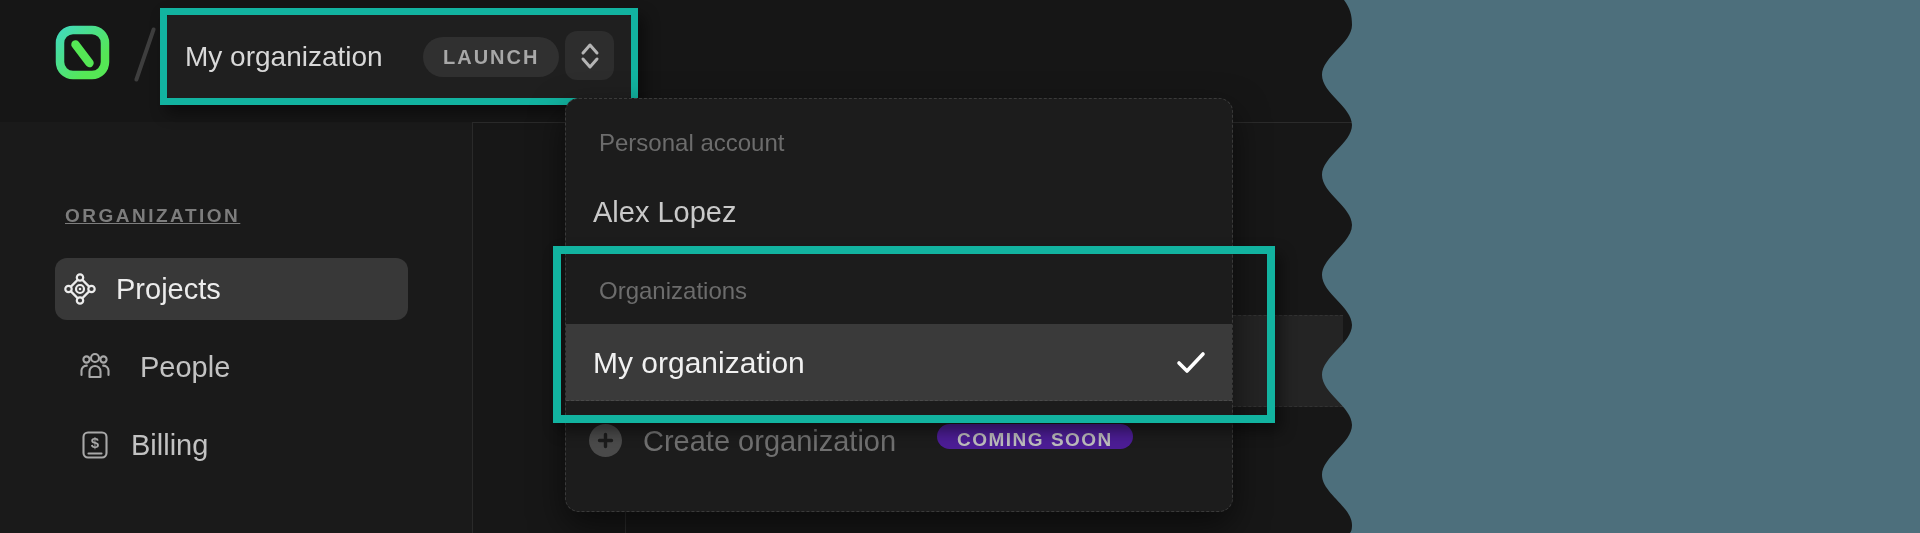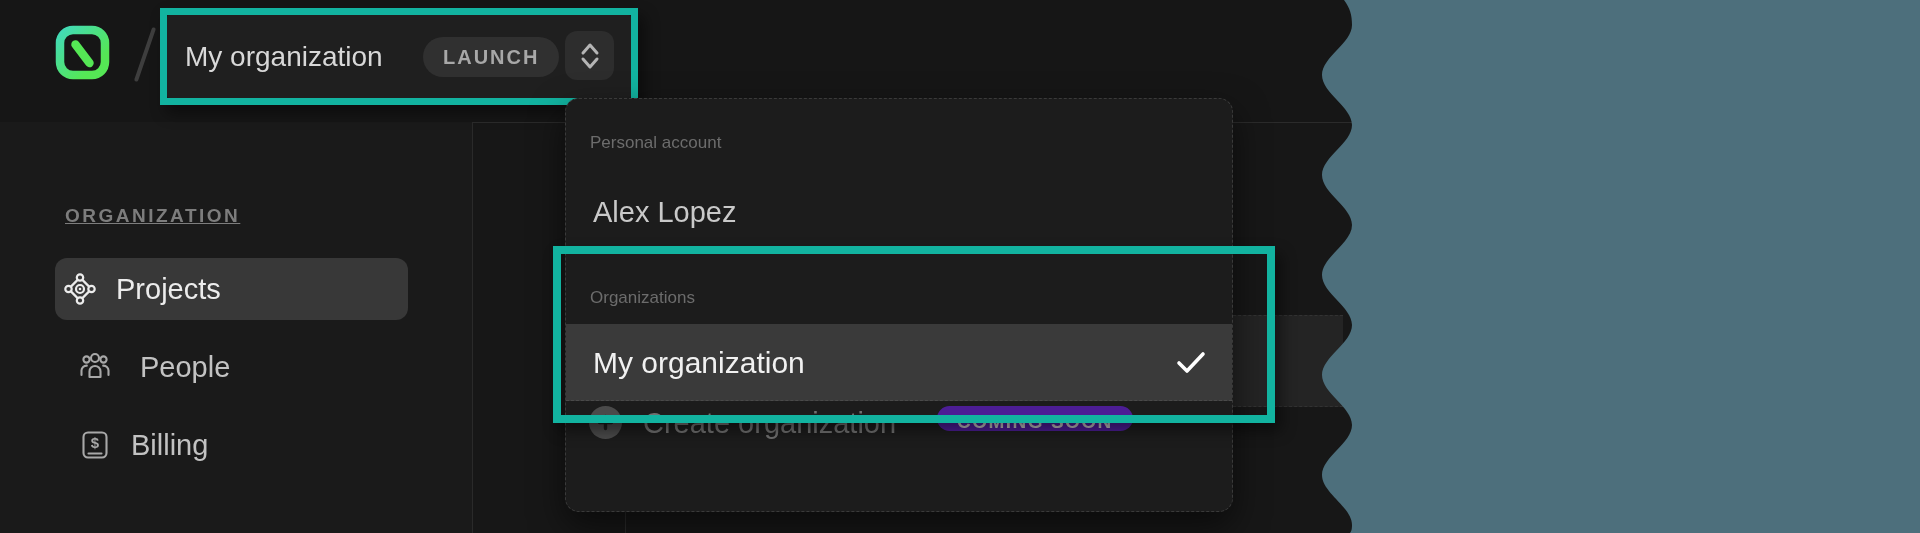--- a/index.html
+++ b/index.html
@@ -67,38 +67,38 @@
   .nav-item .icon { width:34px; height:34px; flex:0 0 34px; }
   .nav-item.active .icon { color:#ececec; }
   .nav-item .icon { color:#a8a8a8; }
   
   .dropdown-panel {
     position:absolute; left:565px; top:98px; width:668px; height:414px;
     background:#1c1c1c; border:1px dashed #3a3a3a; border-radius:14px;
     box-shadow:0 14px 34px rgba(0,0,0,.55); z-index:30;
   }
   .menu-section-label {
-    position:absolute; left:24px; font-size:17px; color:#6c6c6c;
+    position:absolute; left:33px; font-size:24px; color:#6c6c6c;
     line-height:30px; white-space:nowrap;
   }
   .menu-item-personal {
     position:absolute; left:27px; top:96px; font-size:29px; color:#c9c9c9;
     line-height:34px; white-space:nowrap;
   }
   .menu-row-selected {
     position:absolute; left:0; top:225px; width:666px; height:77px;
     background:#3a3a3a; border-bottom:1px dashed #4a4a4a;
   }
   .menu-row-selected .row-label {
     position:absolute; left:27px; top:0; height:77px; line-height:77px;
     font-size:30px; color:#f1f1f1; white-space:nowrap;
   }
   .menu-row-selected .check { position:absolute; right:26px; top:27px; }
   .menu-row-create {
-    position:absolute; left:0; top:300px; width:666px; height:48px;
+    position:absolute; left:0; top:318px; width:666px; height:48px;
   }
   .menu-row-create .plus-circle {
     position:absolute; left:23px; top:7px; width:33px; height:33px;
     border-radius:50%; background:#4a4a4a;
     display:flex; align-items:center; justify-content:center;
   }
   .menu-row-create .create-label {
     position:absolute; left:77px; top:0; height:48px; line-height:48px;
     font-size:29px; color:#707070; white-space:nowrap;
   }
@@ -203,21 +203,21 @@
 </div>
 
 <div class="sidebar-divider"></div>
 
 <div class="underlying-row"></div>
 <div class="under-panel-line"></div>
 
 <div class="dropdown-panel">
   <div class="menu-section-label" style="top:29px;">Personal account</div>
   <div class="menu-item-personal">Alex Lopez</div>
-  <div class="menu-section-label" style="top:177px;margin-top:7px;">Organizations</div>
+  <div class="menu-section-label" style="top:177px;">Organizations</div>
 
   <div class="menu-row-selected">
     <span class="row-label">My organization</span>
     <svg class="check" width="30" height="23" viewBox="0 0 30 23">
       <polyline points="3,12 11,20 27,3" fill="none" stroke="#ffffff" stroke-width="3.6" stroke-linecap="round" stroke-linejoin="round"></polyline>
     </svg>
   </div>
 
   <div class="menu-row-create">
     <div class="plus-circle">

